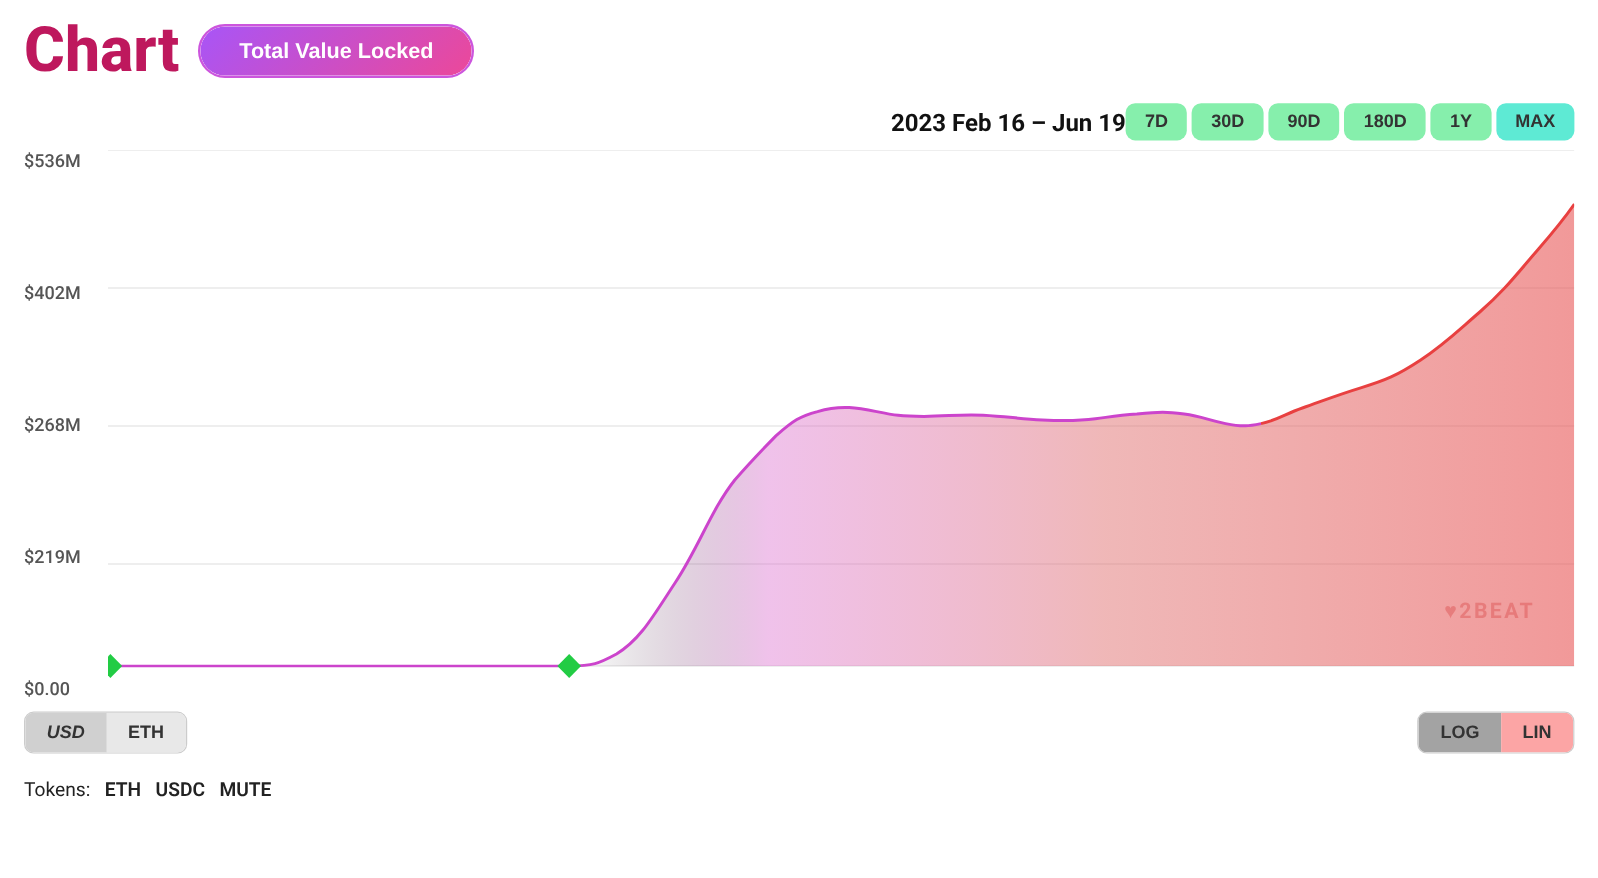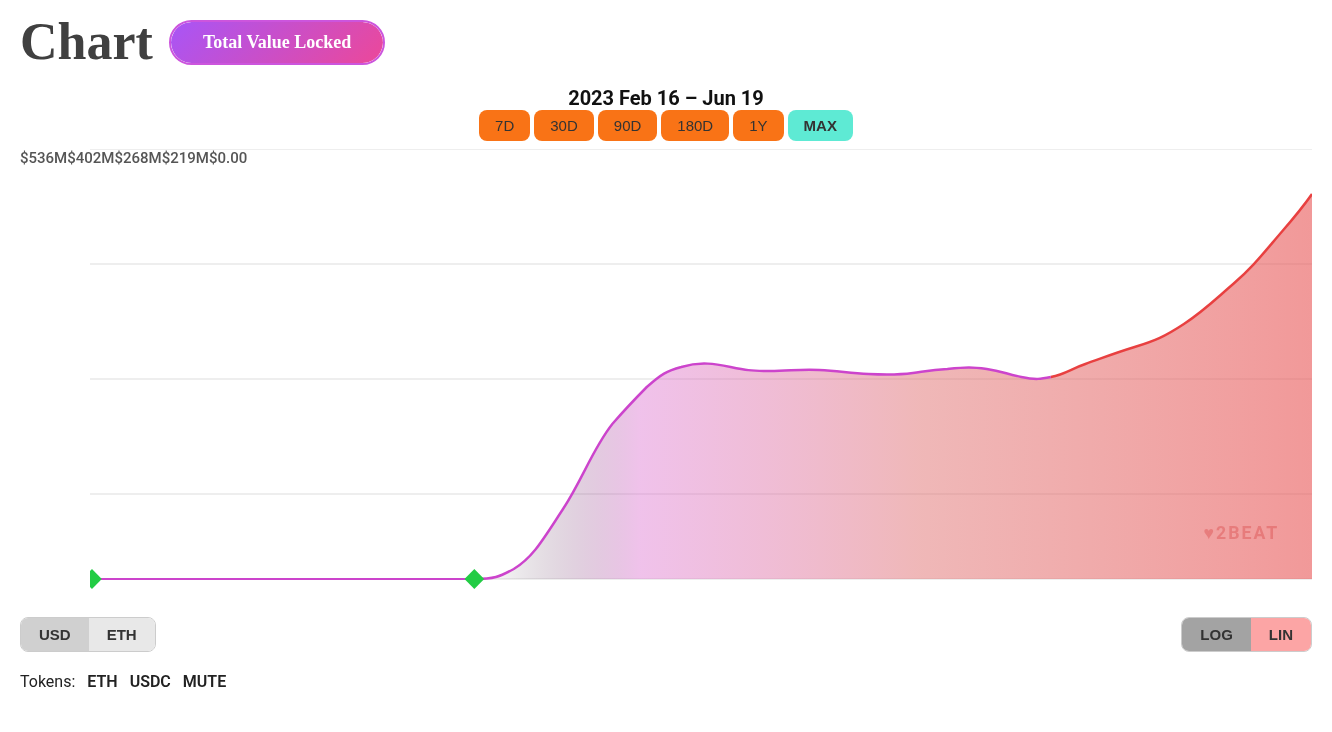--- a/index.html
+++ b/index.html
@@ -17,93 +17,90 @@
     }
     .header-row {
       display: flex;
       align-items: center;
       gap: 16px;
       margin-bottom: 18px;
     }
     .chart-title {
       font-size: 52px;
       font-weight: 800;
-      color: #404040;
+      color: #be185d;
       line-height: 1;
-      font-family: Liberation Serif, serif;
     }
     .tab-group {
       display: flex;
       align-items: center;
       border: 2px solid #cc55dd;
       border-radius: 28px;
       overflow: hidden;
       background: #fff;
     }
     .tab-btn {
       padding: 10px 32px;
       font-size: 18px;
       font-weight: 700;
       cursor: pointer;
       border: none;
       outline: none;
       background: transparent;
       color: #222;
       border-radius: 0;
       transition: background 0.2s;
-      font-family: Liberation Serif, serif;
     }
     .tab-btn.active {
       background: linear-gradient(135deg, #a855f7, #ec4899);
       color: #fff;
       border-radius: 24px;
     }
     .date-range-row {
       display: flex;
       align-items: center;
       justify-content: flex-end;
       margin-bottom: 8px;
-      flex-direction: column;
     }
     .date-range {
       font-size: 20px;
       font-weight: 700;
       color: #111;
     }
     .period-btns {
       display: flex;
       gap: 4px;
     }
     .period-btn {
       padding: 7px 16px;
       border-radius: 8px;
       border: none;
-      background: #f97316;
-      font-size: 15px;
-      font-weight: 400;
+      background: #86efac;
+      font-size: 15px;
+      font-weight: 700;
       color: #333;
       cursor: pointer;
     }
     .period-btn.active {
       background: #5eead4;
       font-weight: 800;
     }
     .chart-area {
       position: relative;
       width: 100%;
       height: 460px;
       margin-bottom: 8px;
     }
     .y-labels {
       position: absolute;
       left: 0;
       top: 0;
       height: 100%;
       display: flex;
-      flex-direction: row;
+      flex-direction: column;
       justify-content: space-between;
       pointer-events: none;
       z-index: 2;
     }
     .y-label {
       font-size: 15px;
       color: #555;
       font-weight: 500;
       padding-bottom: 2px;
     }
@@ -132,20 +129,21 @@
       padding: 8px 18px;
       font-size: 15px;
       font-weight: 700;
       cursor: pointer;
       border: none;
       background: #e8e8e8;
       color: #333;
     }
     .currency-btn.active {
       background: #d0d0d0;
+      font-style: italic;
     }
     .scale-btns {
       display: flex;
       gap: 0;
       border-radius: 8px;
       overflow: hidden;
       border: 1.5px solid #ccc;
     }
     .scale-btn {
       padding: 8px 18px;

